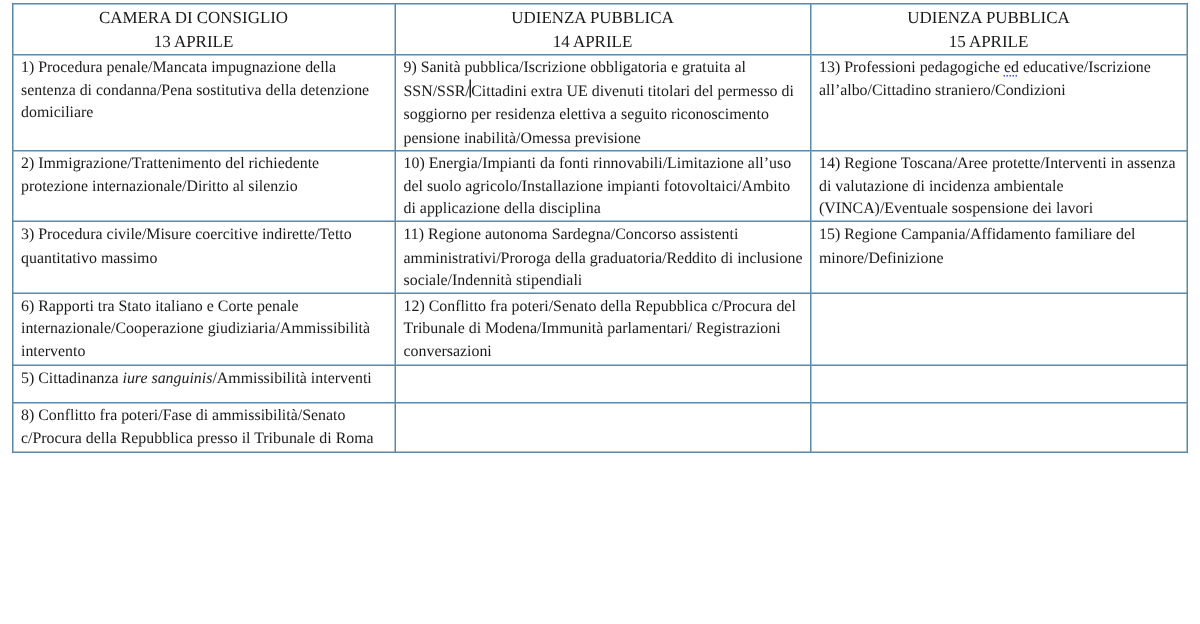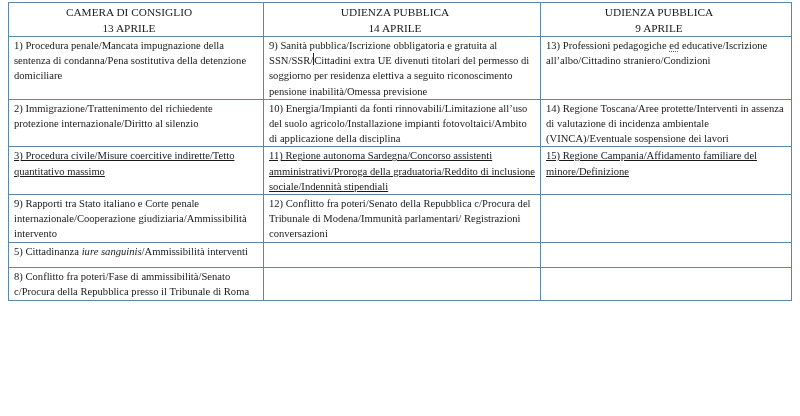--- a/index.html
+++ b/index.html
@@ -38,21 +38,21 @@
     text-align: center;
     padding: 1px 16px 0 2px;
     vertical-align: top;
   }
   .col1 { width: 255px; }
   .col2 { width: 277px; }
   .col3 { width: 251px; }
   .h-row { height: 34px; }
   .r1 { height: 60px; }
   .r2 { height: 46px; padding-left: 28px; }
-  .r3 { height: 46px; text-decoration: underline; }
+  .r3 { height: 46px; }
   .r4 { height: 44px; }
   .r5 { height: 25px; }
   .r6 { height: 60px; }
   .r7 { height: 62px; }
   .r8 { height: 33px; }
   .it { font-style: italic; }
   .cursor {
     display: inline-block;
     width: 1px;
     height: 12px;
@@ -79,42 +79,42 @@
       <th>
         <div>CAMERA DI CONSIGLIO</div>
         <div>13 APRILE</div>
       </th>
       <th>
         <div>UDIENZA PUBBLICA</div>
         <div>14 APRILE</div>
       </th>
       <th>
         <div>UDIENZA PUBBLICA</div>
-        <div>9 APRILE</div>
+        <div>15 APRILE</div>
       </th>
     </tr>
   </thead>
   <tbody>
     <tr class="r1">
       <td>1) Procedura penale/Mancata impugnazione della sentenza di condanna/Pena sostitutiva della detenzione domiciliare</td>
       <td><span>9) Sanità pubblica/Iscrizione obbligatoria e gratuita al SSN/SSR/</span><span class="cursor"></span><span>Cittadini extra UE divenuti titolari del permesso di soggiorno per residenza elettiva a seguito riconoscimento pensione inabilità/Omessa previsione</span></td>
       <td><span>13) Professioni pedagogiche </span><span class="spell">ed</span><span> educative/Iscrizione all’albo/Cittadino straniero/Condizioni</span></td>
     </tr>
     <tr class="r2">
       <td>2) Immigrazione/Trattenimento del richiedente protezione internazionale/Diritto al silenzio</td>
       <td>10) Energia/Impianti da fonti rinnovabili/Limitazione all’uso del suolo agricolo/Installazione impianti fotovoltaici/Ambito di applicazione della disciplina</td>
       <td>14) Regione Toscana/Aree protette/Interventi in assenza di valutazione di incidenza ambientale (VINCA)/Eventuale sospensione dei lavori</td>
     </tr>
     <tr class="r3">
       <td>3) Procedura civile/Misure coercitive indirette/Tetto quantitativo massimo</td>
       <td>11) Regione autonoma Sardegna/Concorso assistenti amministrativi/Proroga della graduatoria/Reddito di inclusione sociale/Indennità stipendiali</td>
       <td>15) Regione Campania/Affidamento familiare del minore/Definizione</td>
     </tr>
     <tr class="r4">
-      <td>9) Rapporti tra Stato italiano e Corte penale internazionale/Cooperazione giudiziaria/Ammissibilità intervento</td>
+      <td>6) Rapporti tra Stato italiano e Corte penale internazionale/Cooperazione giudiziaria/Ammissibilità intervento</td>
       <td>12) Conflitto fra poteri/Senato della Repubblica c/Procura del Tribunale di Modena/Immunità parlamentari/ Registrazioni conversazioni</td>
       <td></td>
     </tr>
     <tr class="r5">
       <td><span>5) Cittadinanza </span><span class="it">iure sanguinis</span><span>/Ammissibilità interventi</span></td>
       <td></td>
       <td></td>
     </tr>
     <tr class="r8">
       <td>8) Conflitto fra poteri/Fase di ammissibilità/Senato c/Procura della Repubblica presso il Tribunale di Roma</td>

